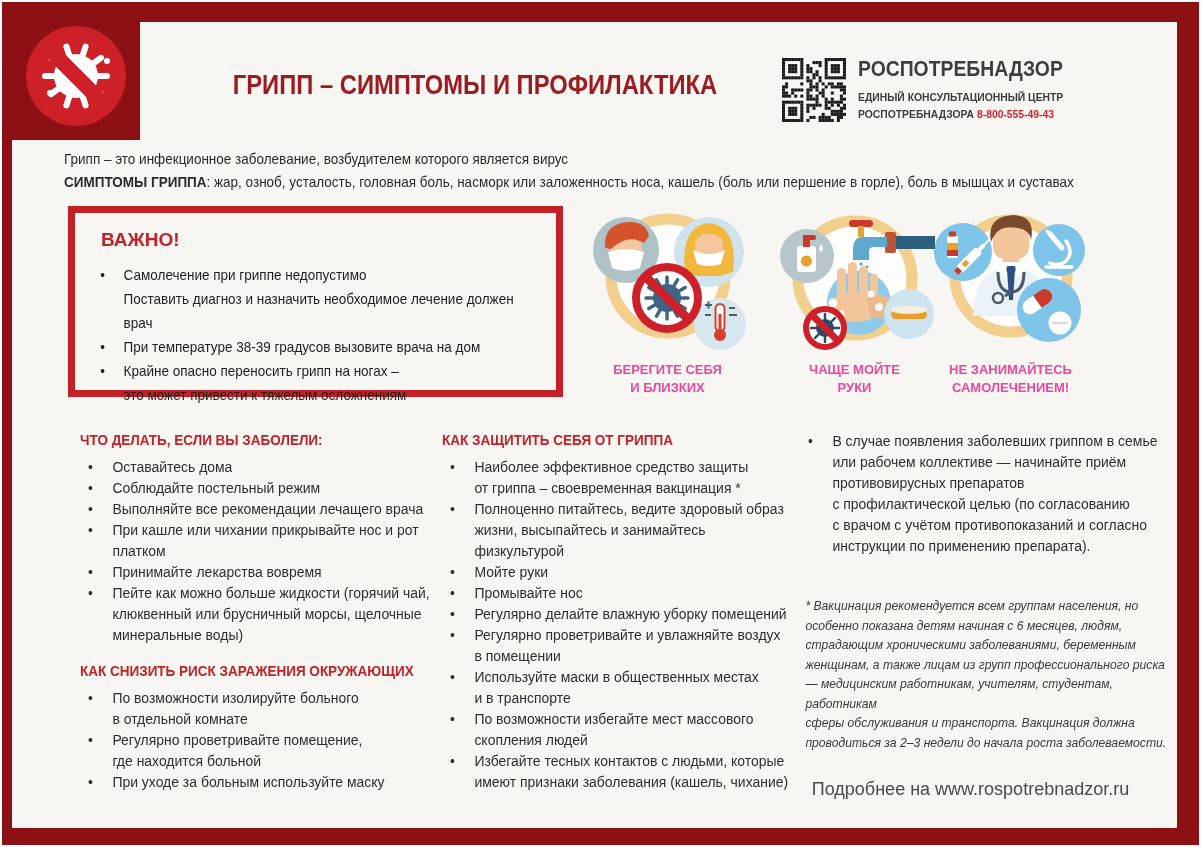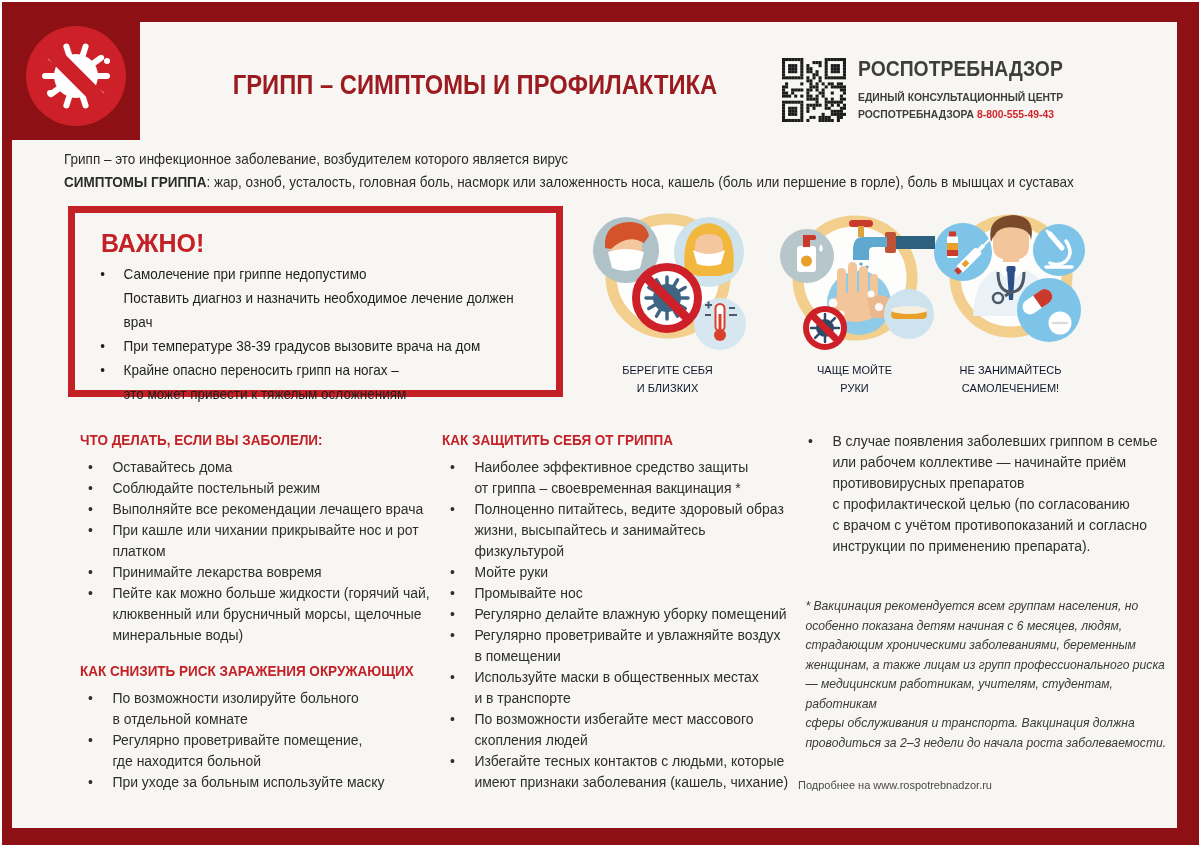--- a/index.html
+++ b/index.html
@@ -22,52 +22,52 @@
   .org-sub{margin-top:7px;font-size:11.5px;font-weight:bold;color:#3D3D3D;line-height:16.5px;
            transform:scaleX(.9);transform-origin:left top;white-space:nowrap;}
   .org-phone{color:#D2252B;}
 
   .intro{position:absolute;left:64px;top:147px;width:1110px;font-size:15px;color:#2B2B2B;
          line-height:23px;transform:scaleX(.9);transform-origin:left top;white-space:nowrap;}
   .intro b{font-weight:bold;}
 
   .important{position:absolute;left:68px;top:206px;width:495px;height:191px;box-sizing:border-box;
              border:7px solid #C42127;padding:12px 14px 10px 18px;}
-  .important-title{font-size:25px;font-weight:bold;color:#C42127;margin:4px 0 4px 8px;}
+  .important-title{font-size:19px;font-weight:bold;color:#C42127;margin:4px 0 12px 8px;}
   .sq{transform:scaleX(.9);transform-origin:left top;width:111%;}
 
   .blist{list-style:none;margin:0;padding:0;}
   .bitem{display:flex;margin:0;}
   .bitem::before{content:"\2022";flex:0 0 30px;padding-left:8px;box-sizing:border-box;}
   .btext{white-space:pre-line;}
   .important .bitem{font-size:15px;line-height:24px;color:#1E1E1E;}
   .important .bitem::before{flex-basis:34px;}
 
   .illo{position:absolute;width:165px;text-align:center;}
   .illo svg{display:block;margin:0 auto;}
-  .illo-caption{margin-top:5px;font-size:11px;font-weight:normal;color:#0f172a;
+  .illo-caption{margin-top:5px;font-size:13px;font-weight:bold;color:#ec4899;
                 line-height:18px;white-space:pre-line;}
   .illo1{left:585px;top:206px;}
   .illo2{left:772px;top:206px;}
   .illo3{left:928px;top:206px;}
 
   .col{position:absolute;top:430px;}
   .col-sick{left:80px;width:368px;}
   .col-protect{left:434px;width:368px;margin-left:8px;}
   .col-right{left:800px;width:375px;}
   .col-heading{font-size:15px;font-weight:bold;color:#C42127;line-height:20px;margin-bottom:6px;}
   .col .bitem{font-size:15.5px;line-height:21px;color:#2E2E2E;}
   .col .bitem::before{flex-basis:36px;padding-left:9px;}
   .heading-gap{margin-top:16px;}
 
   .footnote{margin-top:40px;padding-left:6px;font-size:13.5px;font-style:italic;color:#3A3A3A;
             line-height:19.5px;white-space:pre-line;}
 
-  .more{position:absolute;left:798px;top:779px;width:345px;text-align:left;
-        font-size:11px;color:#4A4A4A;}
+  .more{position:absolute;left:798px;top:779px;width:345px;text-align:center;
+        font-size:18px;color:#4A4A4A;}
 </style>
 </head>
 <body>
 
 <div class="poster">
   <div class="frame"></div>
   <div class="content"></div>
 
   <div class="corner">
     <svg width="128" height="128" viewBox="0 0 128 128">

